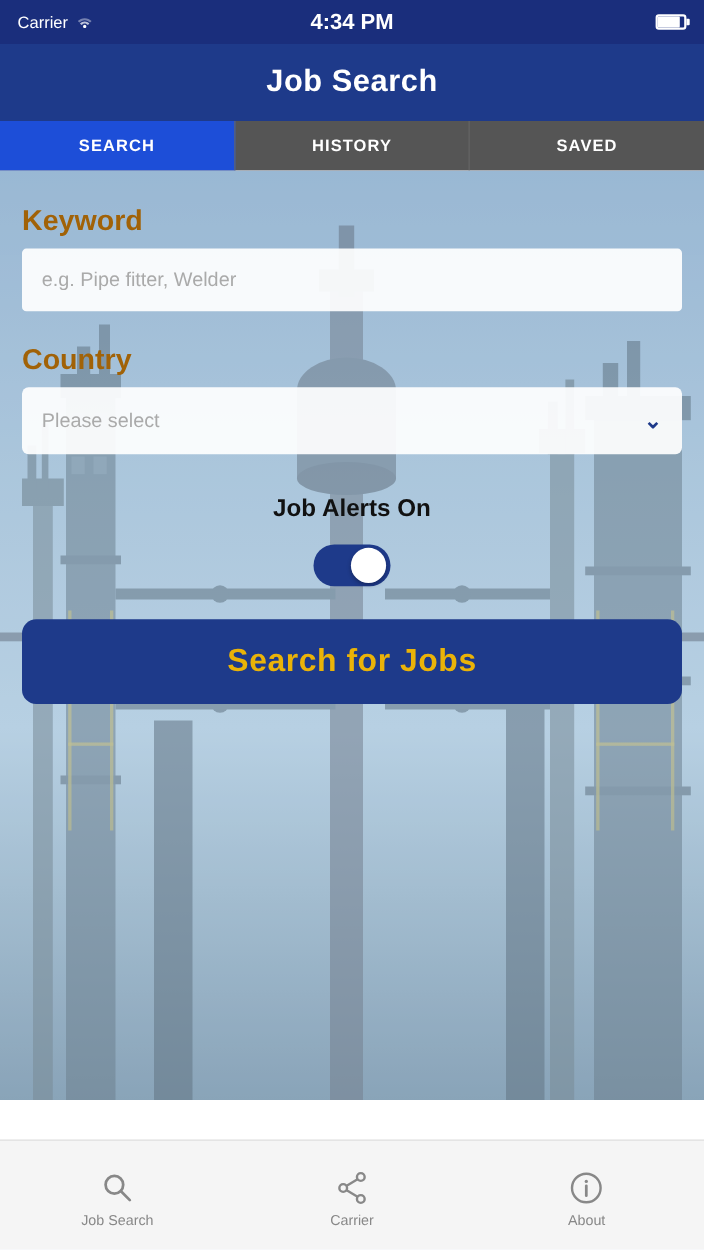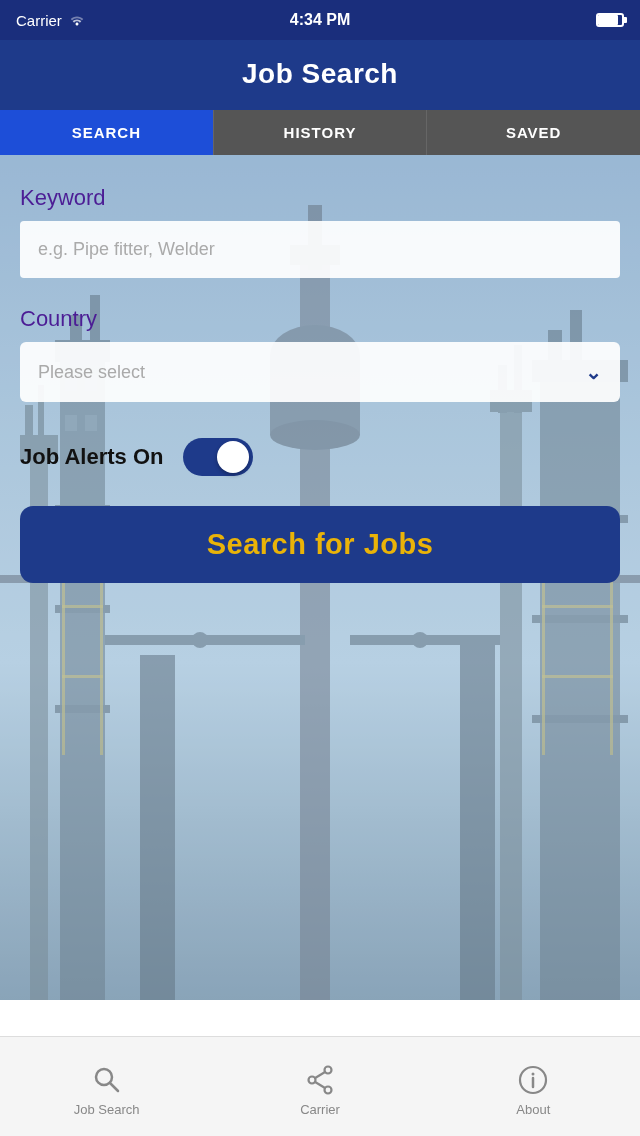--- a/index.html
+++ b/index.html
@@ -23,21 +23,21 @@
       justify-content: space-between;
       padding: 0 16px;
       color: #fff;
       font-size: 15px;
       font-weight: 500;
     }
     .status-bar .time {
       position: absolute;
       left: 50%;
       transform: translateX(-50%);
-      font-size: 16px;
+      font-size: 20px;
       font-weight: 600;
     }
     .status-left { display: flex; align-items: center; gap: 6px; }
     .status-right { display: flex; align-items: center; gap: 6px; }
     .wifi-icon { font-size: 13px; }
     .battery-icon {
       width: 28px; height: 14px;
       border: 2px solid #fff;
       border-radius: 3px;
       position: relative;
@@ -134,23 +134,23 @@
       opacity: 0.65;
     }
 
     
     .form-overlay {
       position: relative;
       z-index: 10;
       padding: 30px 20px 20px;
     }
     .field-label {
-      font-size: 22px;
-      font-weight: 400;
-      color: #4c1d95;
+      font-size: 26px;
+      font-weight: 700;
+      color: #a16207;
       margin-bottom: 10px;
     }
     .text-input {
       width: 100%;
       background: rgba(255,255,255,0.92);
       border: none;
       border-radius: 4px;
       padding: 18px 18px;
       font-size: 18px;
       color: #999;
@@ -179,20 +179,21 @@
       color: #1e3a8a;
       font-weight: 700;
     }
 
     
     .toggle-row {
       display: flex;
       align-items: center;
       gap: 20px;
       margin-bottom: 30px;
+      flex-direction: column;
     }
     .toggle-label {
       font-size: 22px;
       font-weight: 700;
       color: #111;
     }
     .toggle-switch {
       width: 70px;
       height: 38px;
       background: #1e3a8a;

